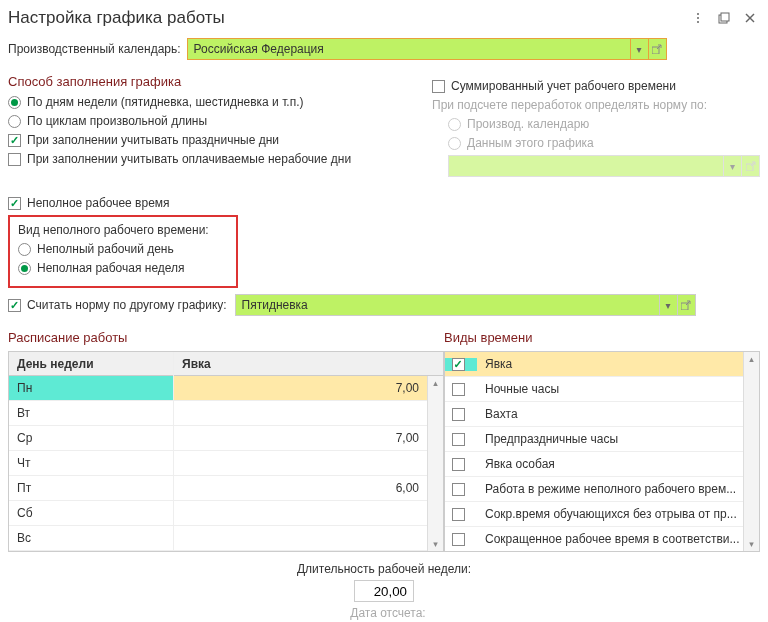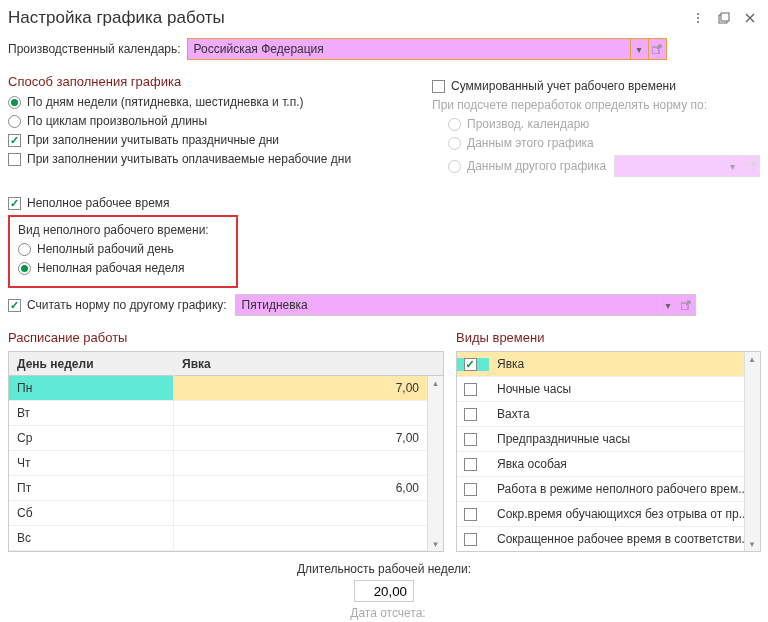--- a/index.html
+++ b/index.html
@@ -36,21 +36,21 @@
   .row {
     display: flex;
     align-items: center;
     margin-bottom: 6px;
   }
   .select-box {
     display: flex;
     align-items: center;
     border: 1px solid #ccc;
     height: 22px;
-    background: #f0abfc;
+    background: #bef264;
   }
   .select-box.orange { border-color: #e8a13a; }
   .select-box .value {
     flex: 1;
     padding: 0 6px;
     line-height: 20px;
     overflow: hidden;
     white-space: nowrap;
   }
   .select-box .btn {
@@ -125,21 +125,20 @@
     padding: 4px 8px 6px 8px;
     margin: 4px 0 6px 0;
     width: 230px;
   }
   .red-box-title {
     margin: 2px 0 4px 0;
   }
   .sub-indent { margin-left: 16px; }
   .tables {
     display: flex;
-    gap: 12px;
     margin-top: 4px;
   }
   .table-wrap {
     flex: 1;
     border: 1px solid #ccc;
     position: relative;
   }
   .table-header {
     display: flex;
     background: #f0f0f0;
@@ -298,24 +297,20 @@
     <div class="disabled-text sub-indent" style="margin:4px 0 4px 0;">При подсчете переработок определять норму по:</div>
     <div class="radio-row sub-indent">
       <span class="radio disabled"></span>
       <span class="disabled-text">Производ. календарю</span>
     </div>
     <div class="radio-row sub-indent">
       <span class="radio disabled"></span>
       <span class="disabled-text">Данным этого графика</span>
     </div>
     <div class="row sub-indent" style="gap:8px;">
-      <div class="radio-row" style="margin:0;">
-        <span class="radio disabled"></span>
-        <span class="disabled-text">Данным другого графика</span>
-      </div>
       <div class="select-box" style="flex:1; opacity:0.6;">
         <div class="value"></div>
         <div class="btn">▾</div>
         <div class="btn">
           <svg width="10" height="10">
               <rect x="0" y="3" width="7" height="7" fill="none" stroke="#bbb"></rect>
               <path d="M5 5 L9 1 M6 1 H9 V4" fill="none" stroke="#bbb"></path>
             </svg>
         </div>
       </div>

